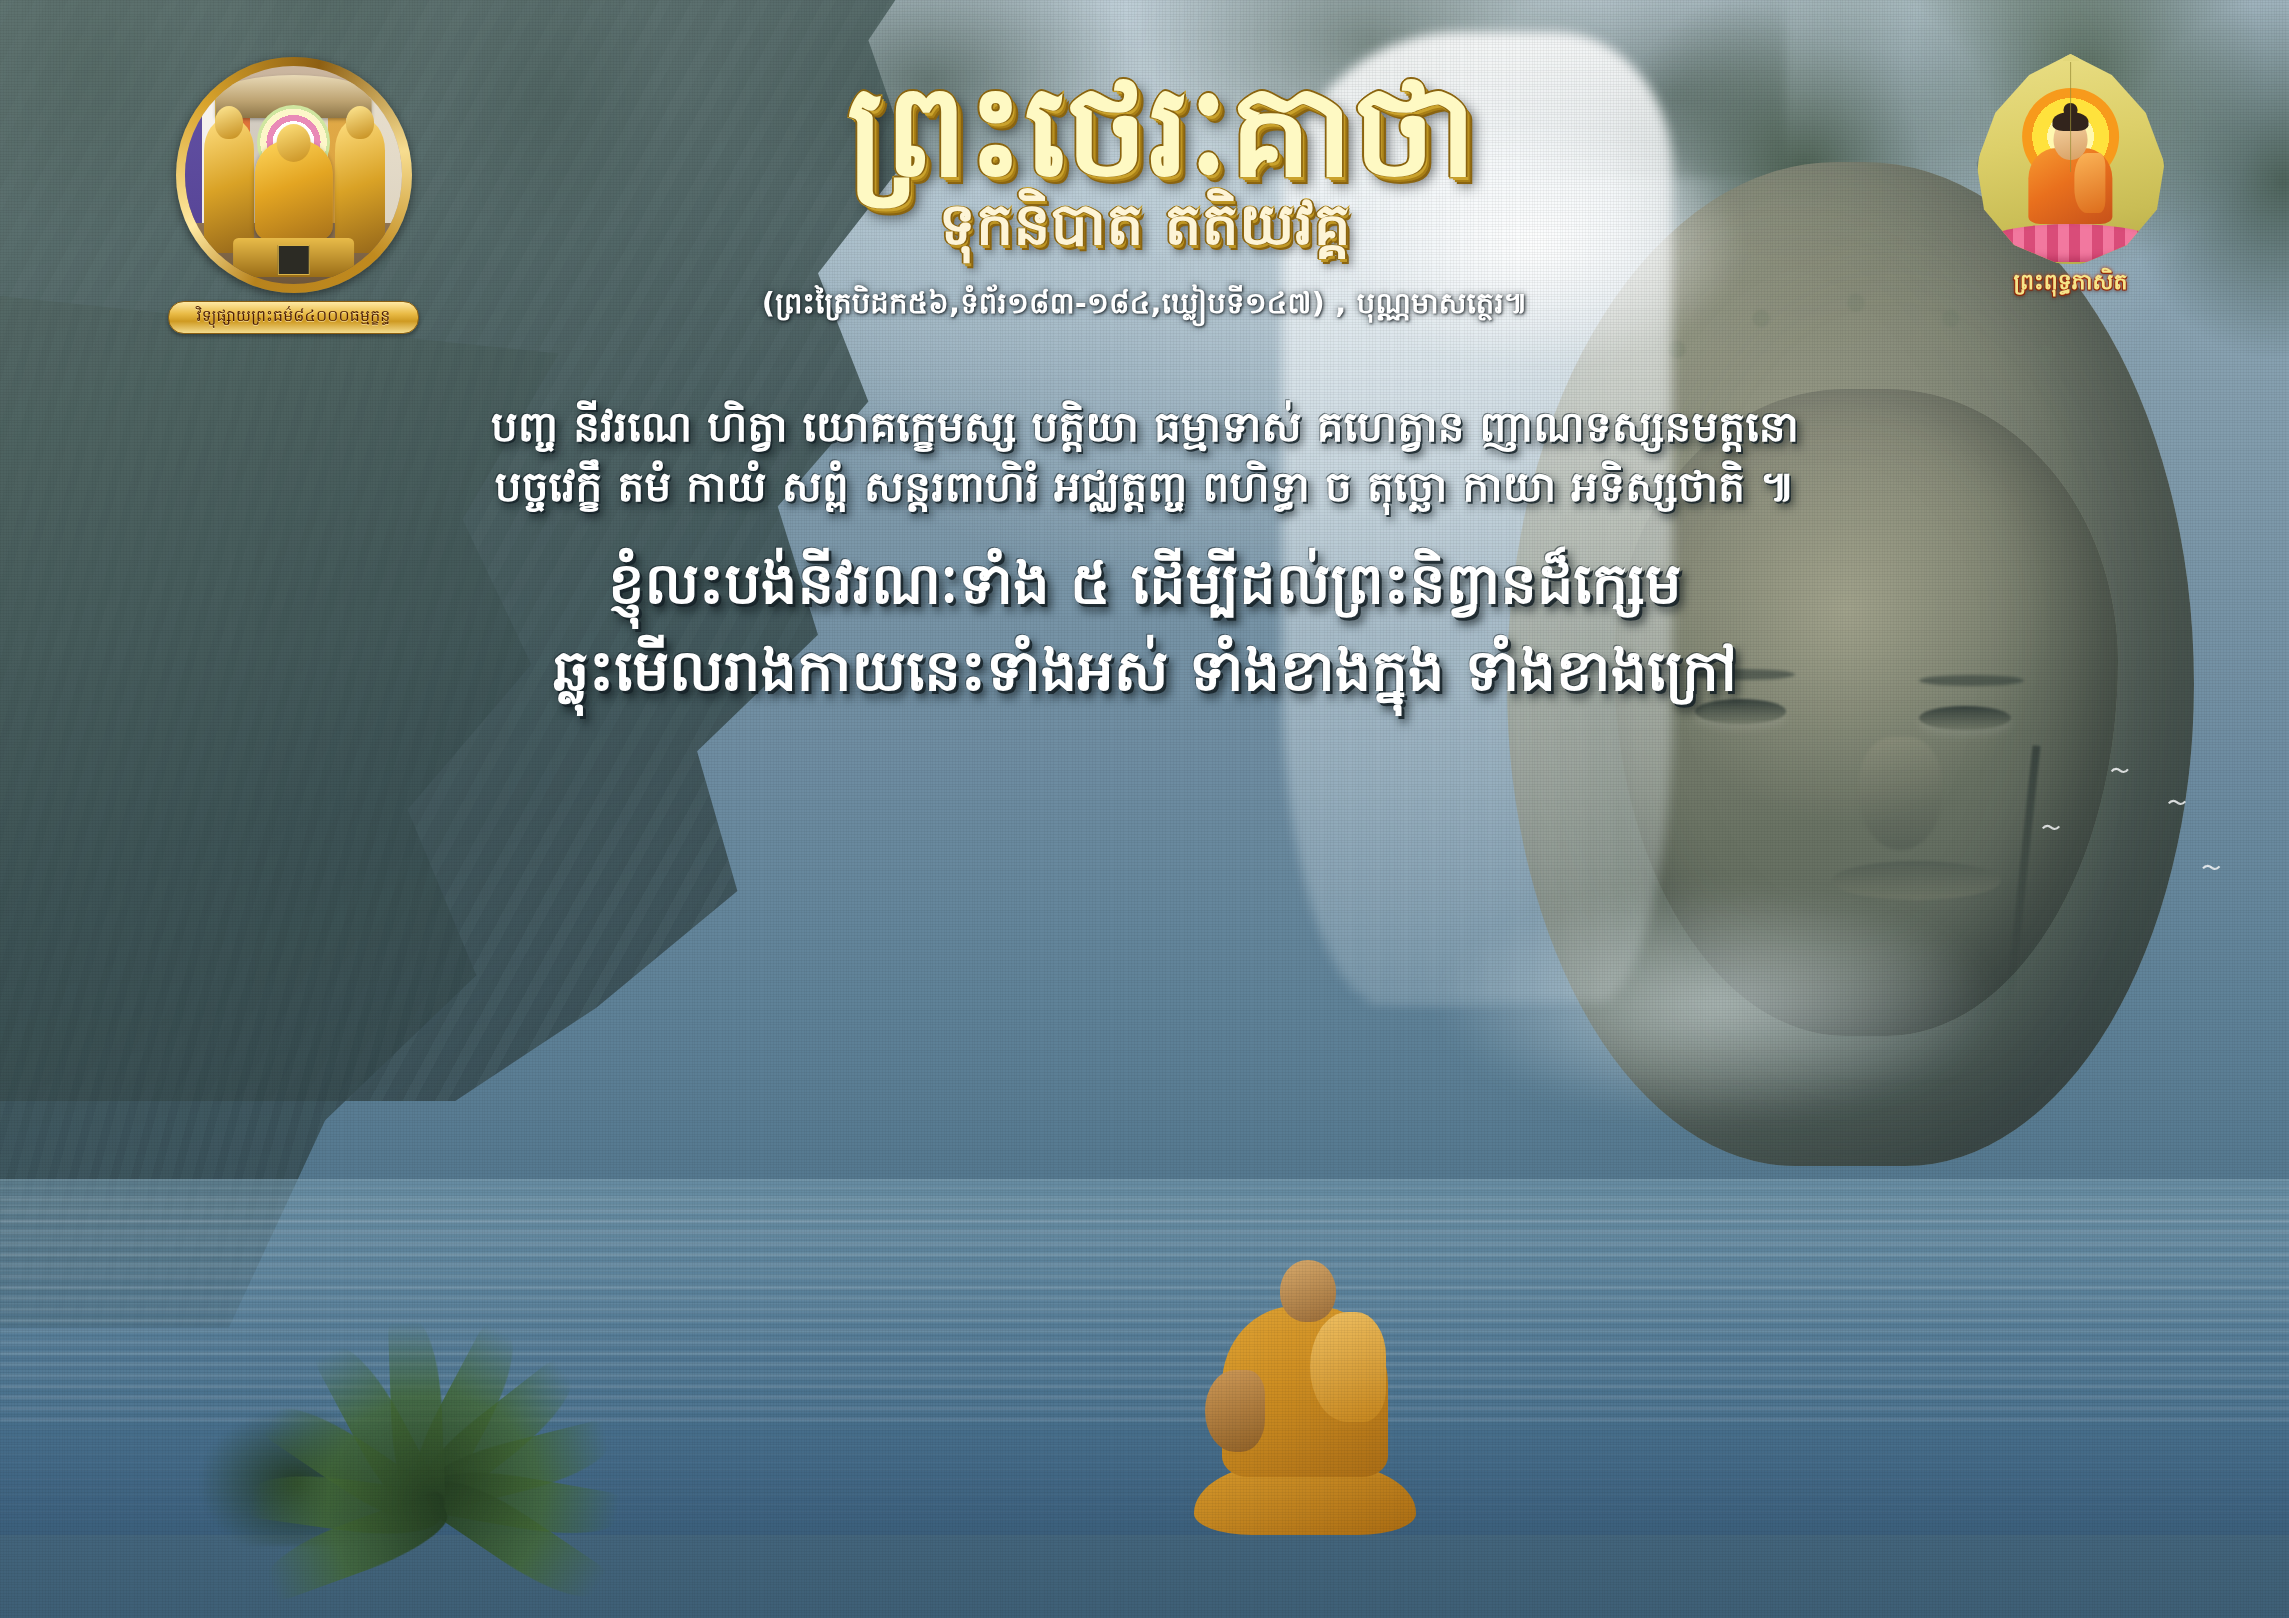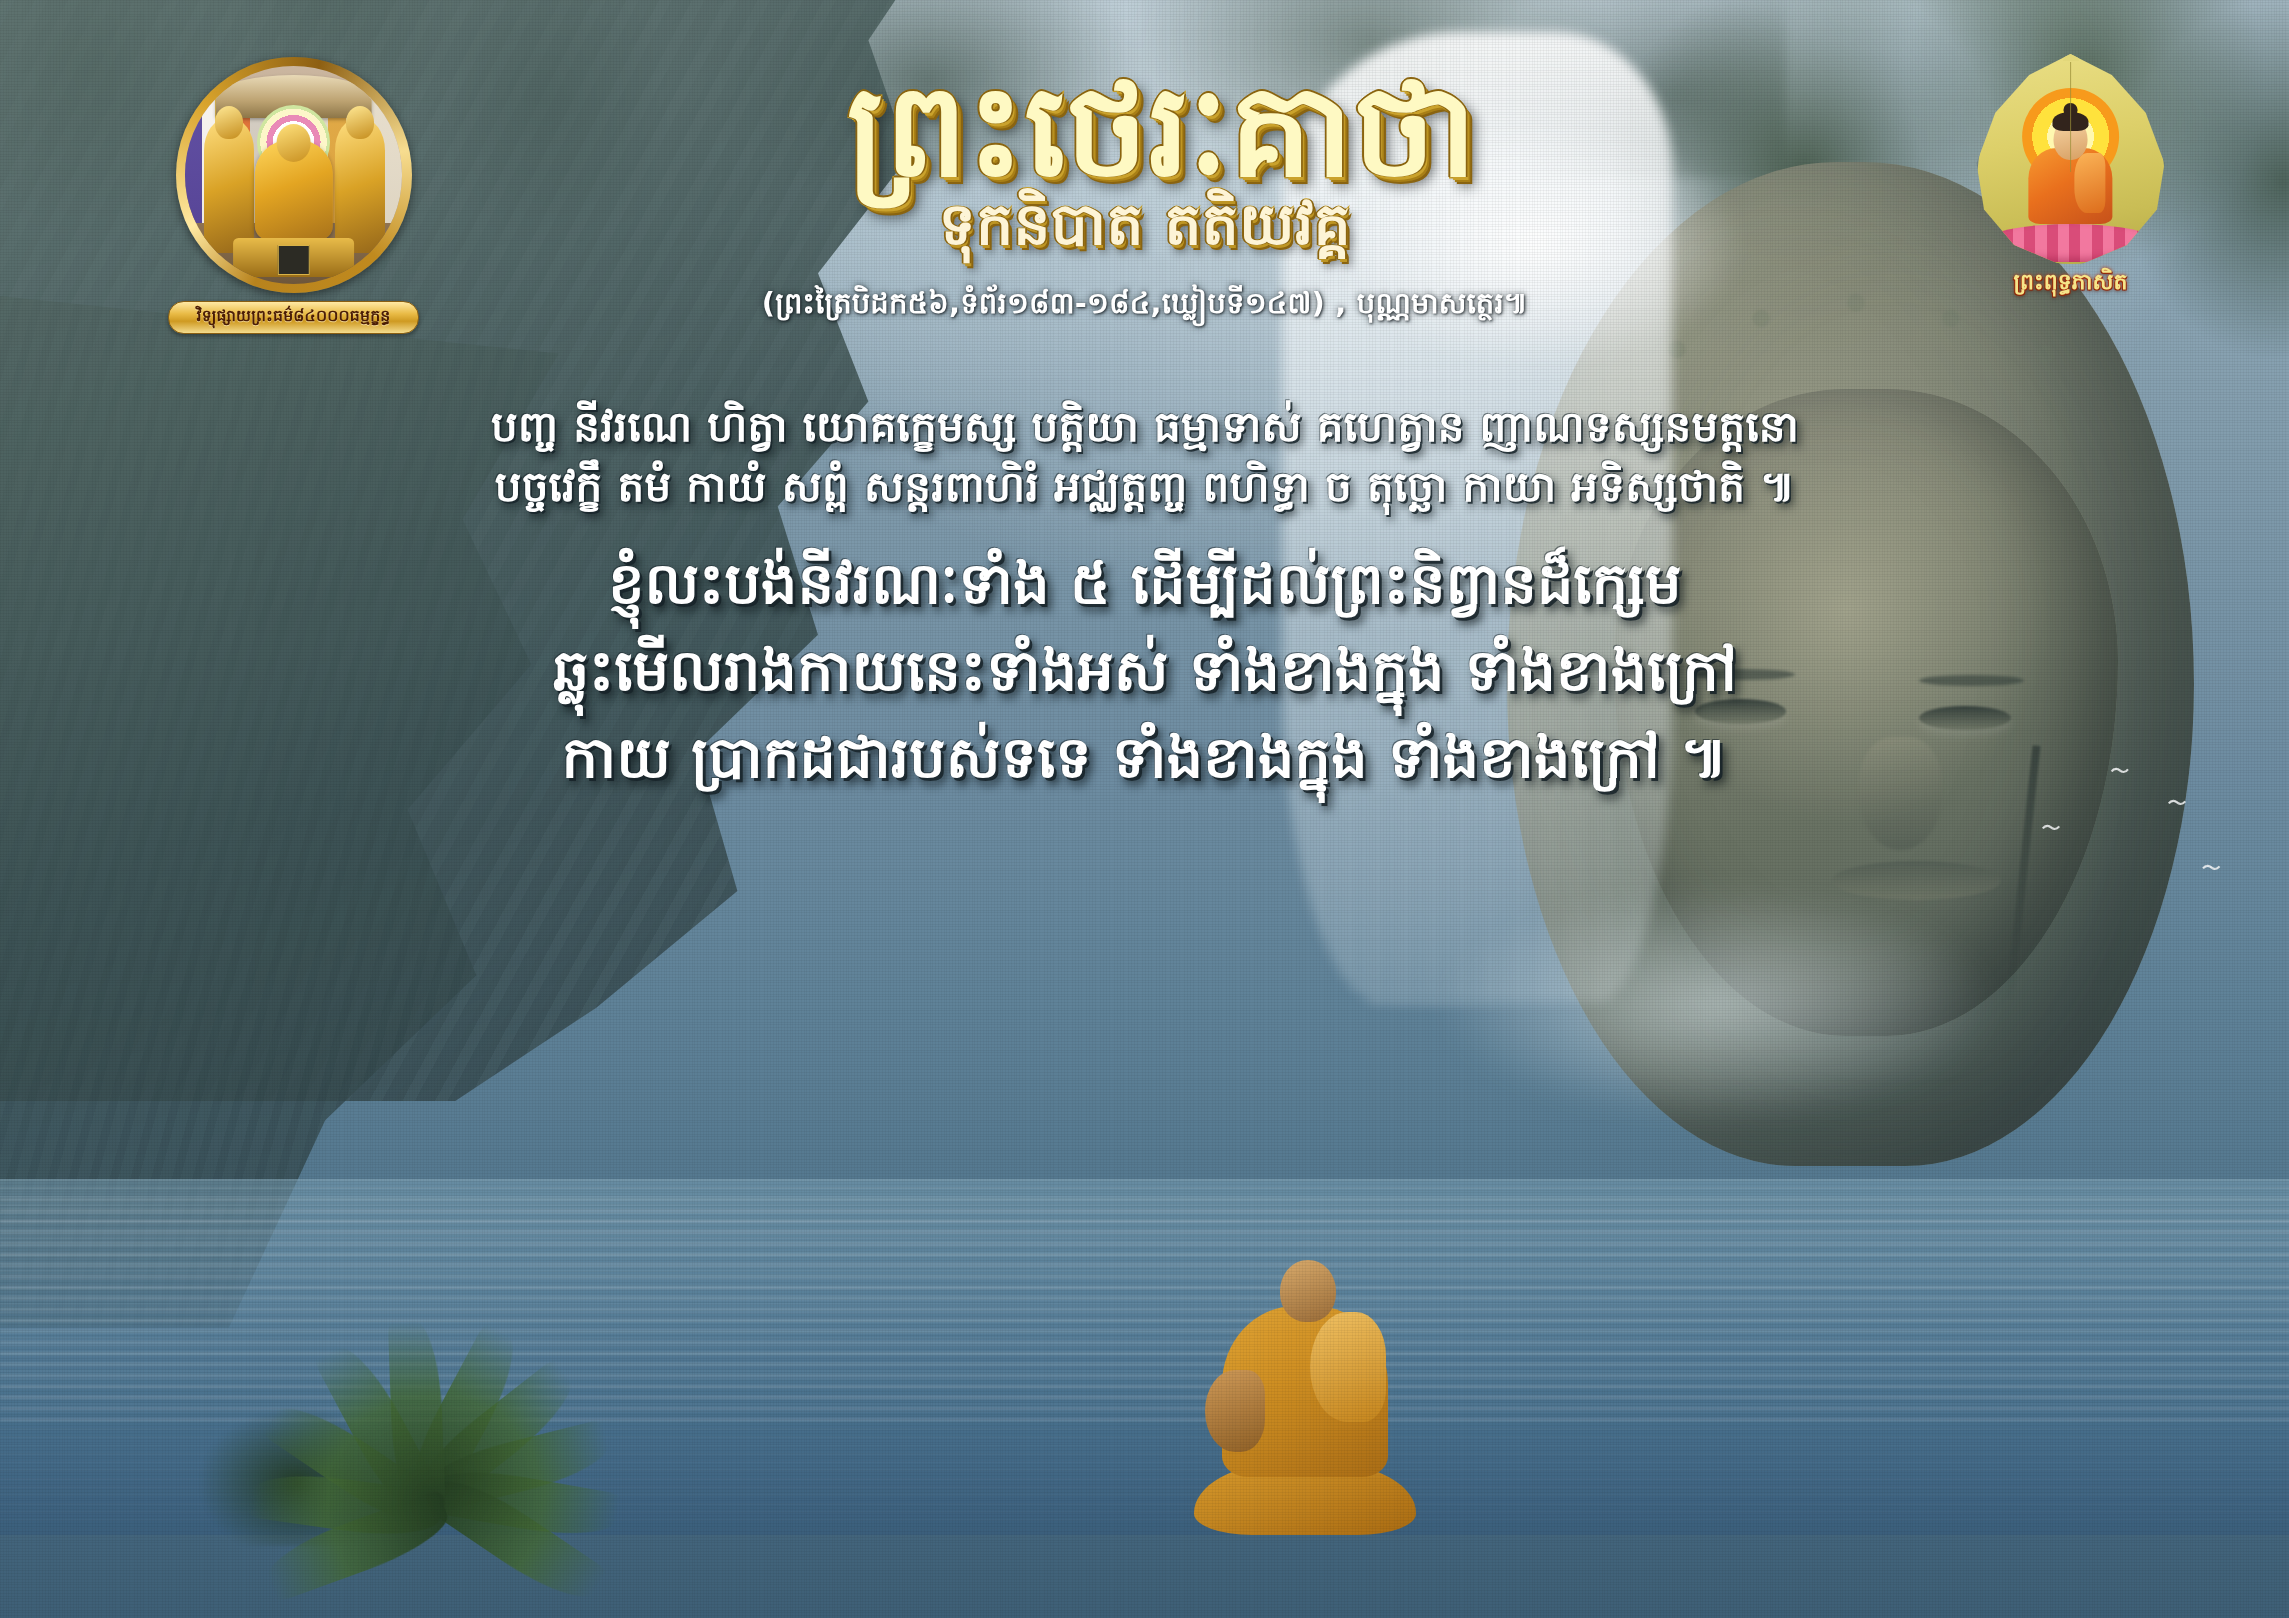--- a/index.html
+++ b/index.html
@@ -392,21 +392,21 @@
     position: relative;
     height: 31px;
     border-radius: 15.7px;
     background: linear-gradient(180deg, #ffe9a4 0%, #e9bb46 38%, #cf9a22 62%, #f4dc8e 100%);
     border: 1.8px solid #8a5f12;
     box-shadow: 0 1.8px 4.6px rgba(0,0,0,.4);
     display: flex; align-items: center; justify-content: center;
   }
   .emblem-banner span {
     font-size: 15.7px;
-    font-weight: 700;
+    font-weight: 400;
     color: #4b1d05;
     letter-spacing: 0.2px;
     white-space: nowrap;
     text-shadow: 0 0.9px 0 rgba(255,240,190,.65);
   }
 
   
   .emblem-right {
     position: absolute;
     right: 81px; top: 54px;
@@ -671,19 +671,18 @@
       <div class="sub-title">ទុកនិបាត តតិយវគ្គ</div>
       <div class="citation">(ព្រះត្រៃបិដក៥៦,ទំព័រ១៨៣-១៨៤,ឃ្លៀបទី១៤៧) , បុណ្ណមាសត្ថេរ៕</div>
     </div>
 
     <div class="scripture">
       <div class="pali-line">បញ្ច នីវរណេ ហិត្វា យោគក្ខេមស្ស បត្តិយា ធម្មាទាស់ គហេត្វាន ញាណទស្សនមត្តនោ</div>
       <div class="pali-line">បច្ចវេក្ខឹ តមំ កាយំ សព្ពំ សន្តរពាហិរំ អជ្ឈត្តញ្ច ពហិទ្ធា ច តុច្ឆោ កាយា អទិស្សថាតិ ៕</div>
       <div class="khmer-group">
         <div class="khmer-line">ខ្ញុំលះបង់នីវរណៈទាំង ៥ ដើម្បីដល់ព្រះនិព្វានដ៏ក្សេម</div>
         <div class="khmer-line">ឆ្លុះមើលរាងកាយនេះទាំងអស់  ទាំងខាងក្នុង  ទាំងខាងក្រៅ</div>
-        <div class="khmer-line">កាយ ប្រាកដជារបស់ទទេ ទាំងខាងក្នុង ទាំងខាងក្រៅ ៕</div>
       </div>
     </div>
 
   </div>
 </div>
 
 
 </body></html>

